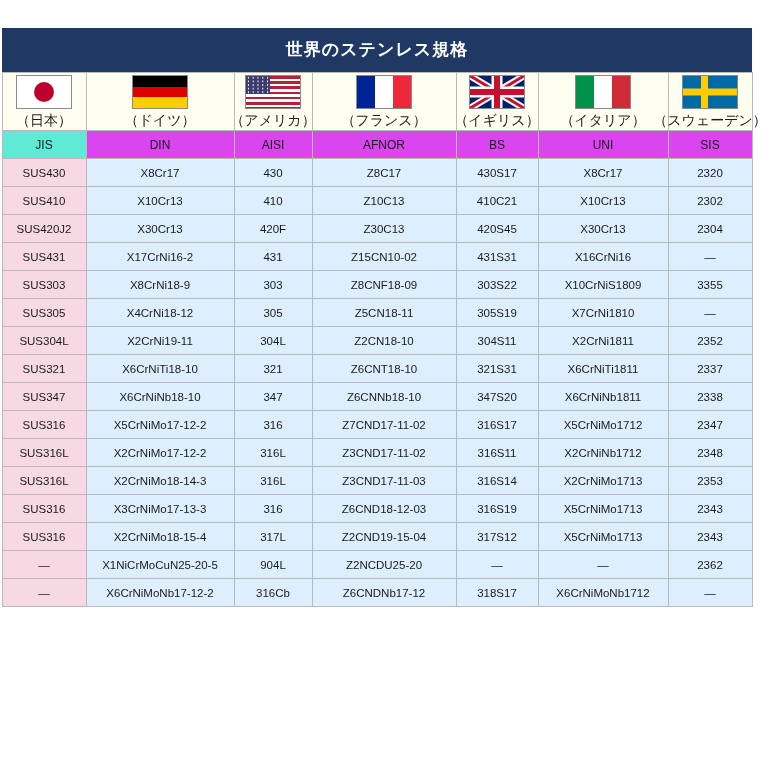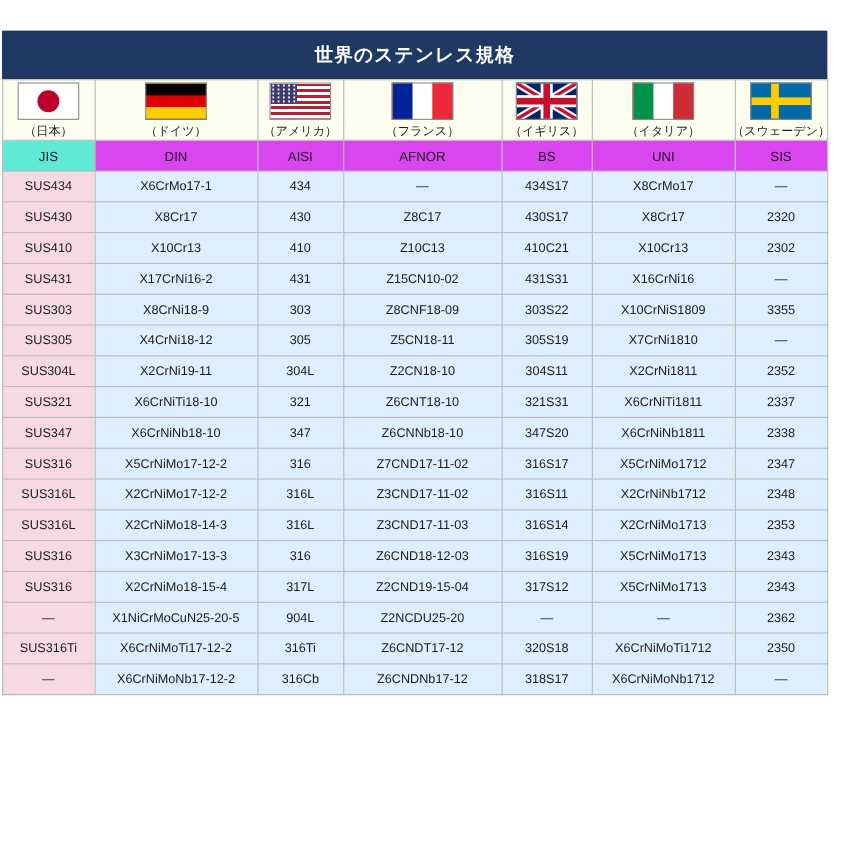--- a/index.html
+++ b/index.html
@@ -73,21 +73,21 @@
   .flag {
     width: 56px;
     height: 34px;
     border: 1px solid #8a8a8a;
     box-sizing: border-box;
     position: relative;
     overflow: hidden;
     background: #fff;
   }
   .country-label {
-    font-size: 11px;
+    font-size: 14px;
     color: #1a1a1a;
     white-space: nowrap;
   }
 
   
   .flag-jp { background: #ffffff; }
   .flag-jp .disc {
     position: absolute;
     width: 20px; height: 20px;
     background: #bc002d;
@@ -266,48 +266,48 @@
       </tr>
       <tr class="header-row">
         <td class="col0">JIS</td>
         <td>DIN</td>
         <td>AISI</td>
         <td>AFNOR</td>
         <td>BS</td>
         <td>UNI</td>
         <td>SIS</td>
       </tr>
-    <tr class="std-row">
-          <td class="col0">SUS434</td>
-          <td>X6CrMo17-1</td>
-          <td>434</td>
-          <td>—</td>
-          <td>434S17</td>
-          <td>X8CrMo17</td>
-          <td>—</td>
-        </tr>
         <tr class="std-row">
           <td class="col0">SUS430</td>
           <td>X8Cr17</td>
           <td>430</td>
           <td>Z8C17</td>
           <td>430S17</td>
           <td>X8Cr17</td>
           <td>2320</td>
         </tr>
         <tr class="std-row">
           <td class="col0">SUS410</td>
           <td>X10Cr13</td>
           <td>410</td>
           <td>Z10C13</td>
           <td>410C21</td>
           <td>X10Cr13</td>
           <td>2302</td>
         </tr>
         <tr class="std-row">
+          <td class="col0">SUS420J2</td>
+          <td>X30Cr13</td>
+          <td>420F</td>
+          <td>Z30C13</td>
+          <td>420S45</td>
+          <td>X30Cr13</td>
+          <td>2304</td>
+        </tr>
+        <tr class="std-row">
           <td class="col0">SUS431</td>
           <td>X17CrNi16-2</td>
           <td>431</td>
           <td>Z15CN10-02</td>
           <td>431S31</td>
           <td>X16CrNi16</td>
           <td>—</td>
         </tr>
         <tr class="std-row">
           <td class="col0">SUS303</td>
@@ -402,29 +402,20 @@
         <tr class="std-row">
           <td class="col0">—</td>
           <td>X1NiCrMoCuN25-20-5</td>
           <td>904L</td>
           <td>Z2NCDU25-20</td>
           <td>—</td>
           <td>—</td>
           <td>2362</td>
         </tr>
         <tr class="std-row">
-          <td class="col0">SUS316Ti</td>
-          <td>X6CrNiMoTi17-12-2</td>
-          <td>316Ti</td>
-          <td>Z6CNDT17-12</td>
-          <td>320S18</td>
-          <td>X6CrNiMoTi1712</td>
-          <td>2350</td>
-        </tr>
-        <tr class="std-row">
           <td class="col0">—</td>
           <td>X6CrNiMoNb17-12-2</td>
           <td>316Cb</td>
           <td>Z6CNDNb17-12</td>
           <td>318S17</td>
           <td>X6CrNiMoNb1712</td>
           <td>—</td>
         </tr>
       </tbody>
   </table>

